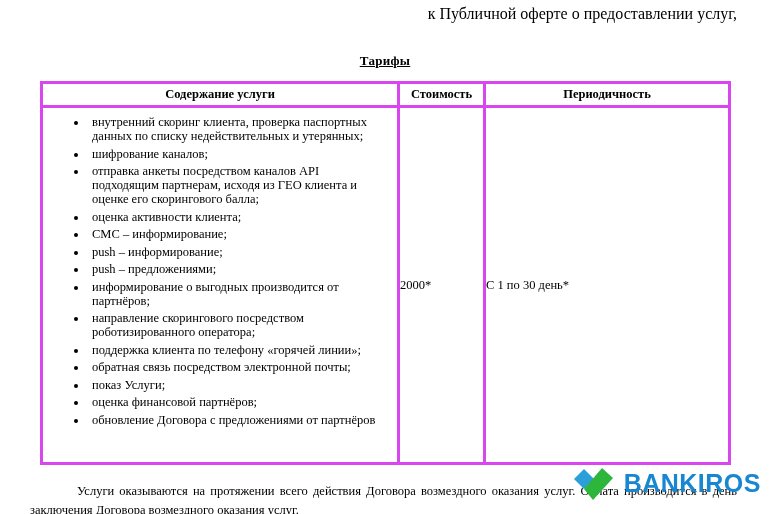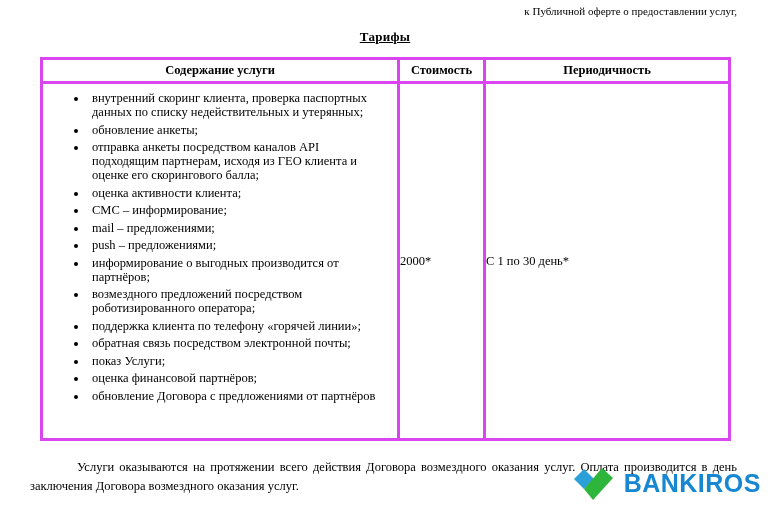--- a/index.html
+++ b/index.html
@@ -7,24 +7,24 @@
   body {
     width: 770px; height: 514px;
     font-family: "Liberation Serif", "DejaVu Serif", serif;
     color: #000;
     position: relative;
     overflow: hidden;
   }
   .header-note {
     margin: 5px 33px 0 0;
     text-align: right;
-    font-size: 11px;
+    font-size: 16px;
   }
   .doc-title {
-    margin-top: 12px;
+    margin-top: 30px;
     text-align: center;
     font-size: 13px;
     font-weight: bold;
     text-decoration: underline;
     letter-spacing: 0.3px;
   }
   table.tariff-table {
     margin: 12px 0 0 40px;
     width: 688px;
     border-collapse: collapse;
@@ -103,28 +103,28 @@
         <th>Содержание услуги</th>
         <th>Стоимость</th>
         <th>Периодичность</th>
       </tr>
     </thead>
     <tbody>
       <tr>
         <td class="services-cell">
           <ul class="services">
               <li>внутренний скоринг клиента, проверка паспортных данных по списку недействительных и утерянных;</li>
-              <li>обновление анкеты;</li>
+              <li>шифрование каналов;</li>
               <li>отправка анкеты посредством каналов API подходящим партнерам, исходя из ГЕО клиента и оценке его скорингового балла;</li>
               <li>оценка активности клиента;</li>
               <li>СМС – информирование;</li>
-              <li>mail – предложениями;</li>
+              <li>push – информирование;</li>
               <li>push – предложениями;</li>
               <li>информирование о выгодных производится от партнёров;</li>
-              <li>возмездного предложений посредством роботизированного оператора;</li>
+              <li>направление скорингового посредством роботизированного оператора;</li>
               <li>поддержка клиента по телефону «горячей линии»;</li>
               <li>обратная связь посредством электронной почты;</li>
               <li>показ Услуги;</li>
               <li>оценка финансовой партнёров;</li>
               <li>обновление Договора с предложениями от партнёров</li>
             </ul>
         </td>
         <td class="cost-cell">2000*</td>
         <td class="period-cell">С 1 по 30 день*</td>
       </tr>

